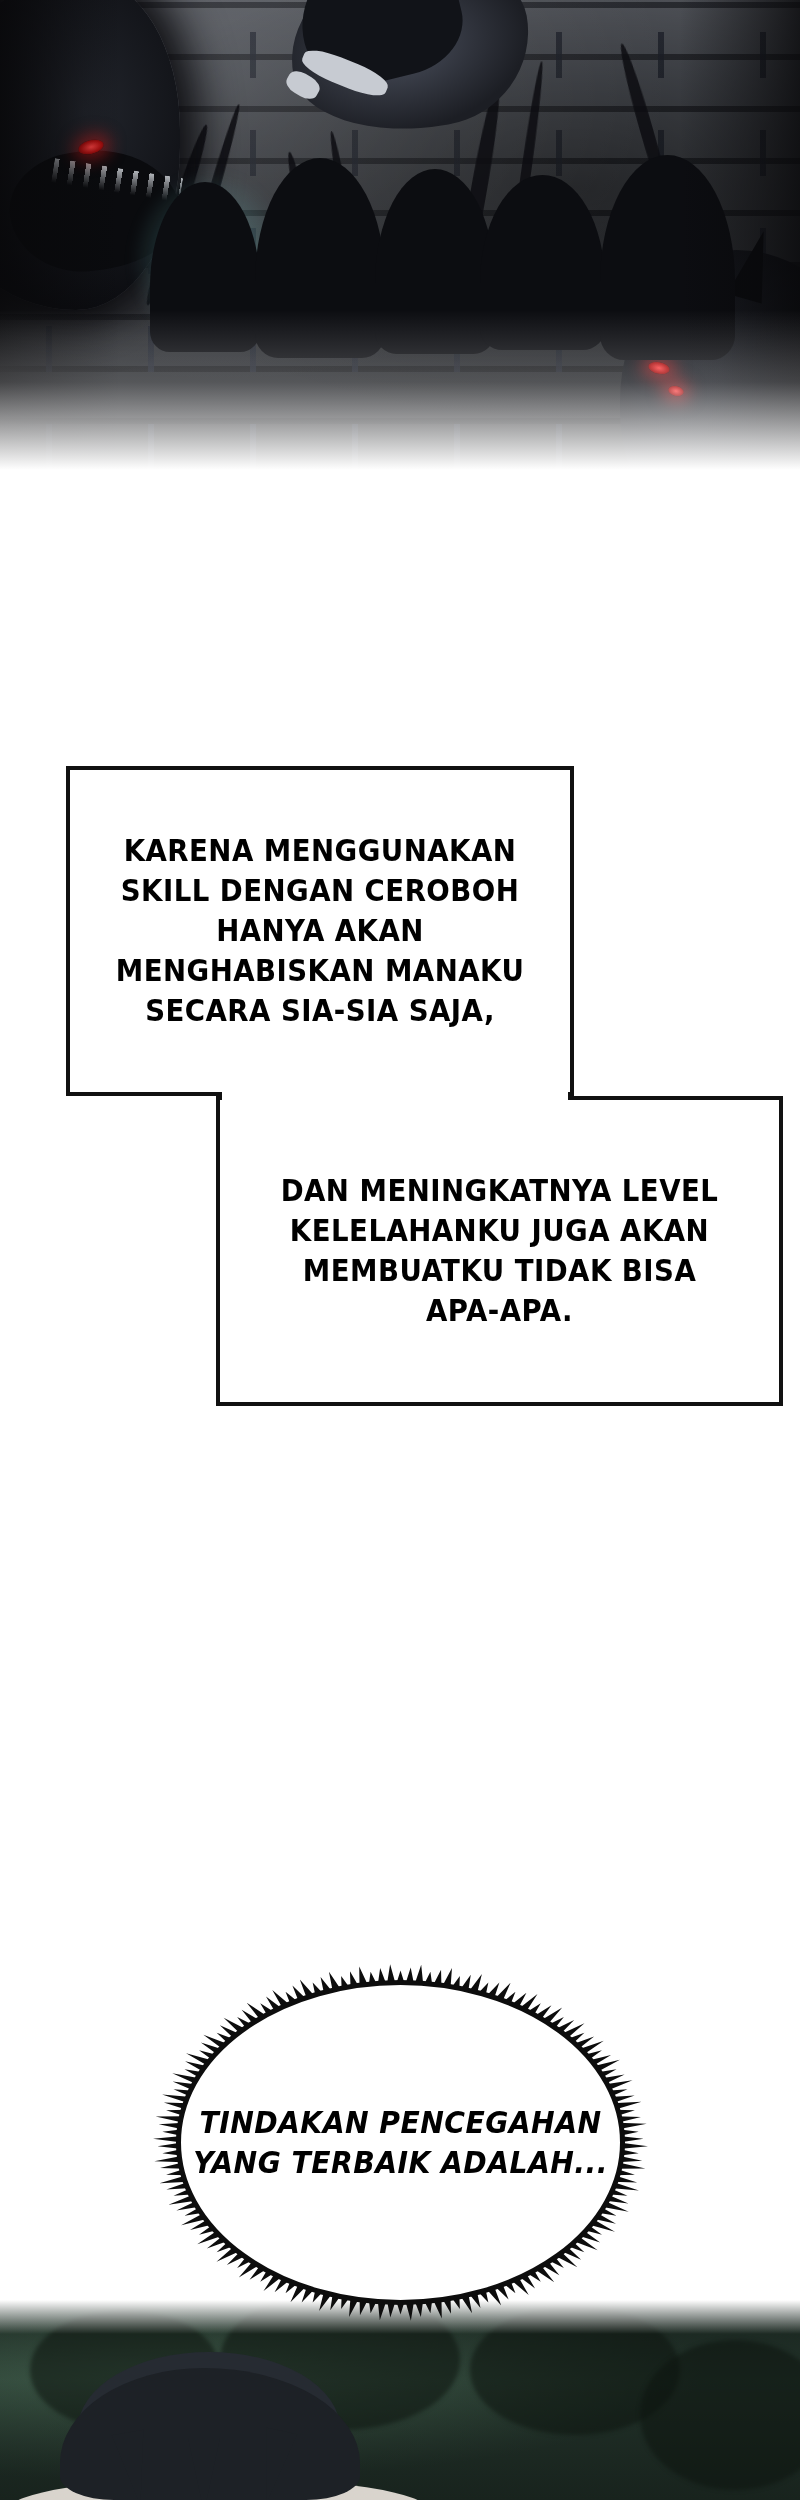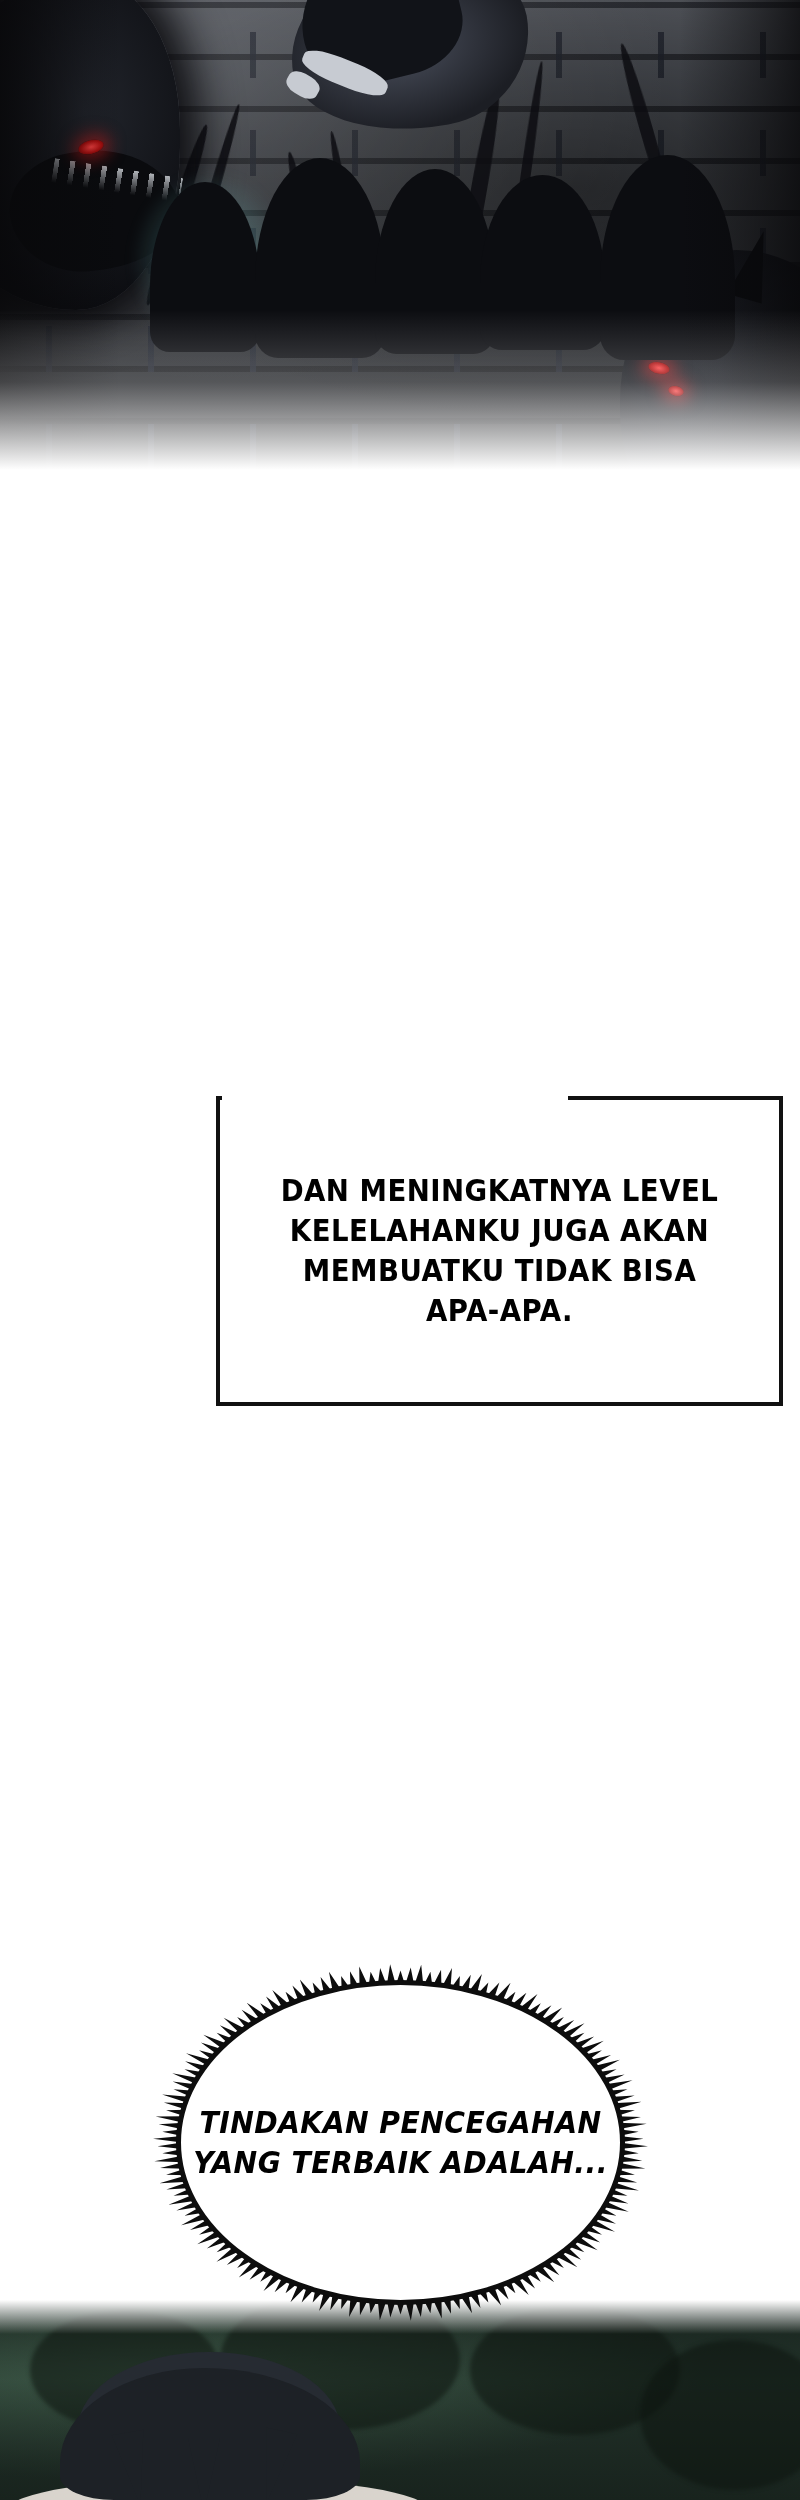--- a/index.html
+++ b/index.html
@@ -408,20 +408,23 @@
     <div class="hooded hood-2"></div>
     <div class="hooded hood-3"></div>
     <div class="hooded hood-4"></div>
     <div class="hooded hood-5"></div>
 
     <div class="side-fade-l"></div>
     <div class="side-fade-r"></div>
     <div class="top-fade"></div>
   </div>
 
+  <div class="bubble bubble-a">
+    <div class="bubble-text">KARENA MENGGUNAKAN SKILL DENGAN CEROBOH HANYA AKAN MENGHABISKAN MANAKU SECARA SIA-SIA SAJA,</div>
+  </div>
 
   <div class="bubble bubble-b">
     <div class="bubble-text">DAN MENINGKATNYA LEVEL KELELAHANKU JUGA AKAN MEMBUATKU TIDAK BISA APA-APA.</div>
   </div>
   <div class="bubble-seam"></div>
 
   <div class="spiky-wrap">
     <svg class="spiky-svg" viewBox="0 0 545 395" preserveAspectRatio="none">
       <g id="spikes" fill="#0d0d0d">
           <path d="M491.17,197.50 L519.98,201.24 L490.98,204.10 Z M490.98,204.10 L510.68,208.30 L490.40,210.69 Z M490.40,210.69 L514.26,215.81 L489.45,217.25 Z M489.45,217.25 L517.37,223.56 L488.11,223.78 Z M488.11,223.78 L506.92,229.73 L486.39,230.27 Z M486.39,230.27 L509.17,237.51 L484.30,236.69 Z M484.30,236.69 L510.91,245.48 L481.84,243.05 Z M481.84,243.05 L499.47,250.65 L479.01,249.33 Z M479.01,249.33 L500.34,258.57 L475.81,255.52 Z M475.81,255.52 L500.69,266.63 L472.26,261.60 Z M472.26,261.60 L488.44,270.73 L468.37,267.57 Z M468.37,267.57 L487.93,278.67 L464.12,273.42 Z M464.12,273.42 L486.87,286.70 L459.54,279.14 Z M459.54,279.14 L474.00,289.66 L454.63,284.71 Z M454.63,284.71 L472.11,297.49 L449.41,290.13 Z M449.41,290.13 L469.67,305.36 L443.87,295.39 Z M443.87,295.39 L456.38,307.14 L438.03,300.48 Z M438.03,300.48 L453.15,314.73 L431.90,305.38 Z M431.90,305.38 L449.35,322.32 L425.50,310.10 Z M425.50,310.10 L435.87,322.88 L418.82,314.62 Z M418.82,314.62 L431.34,330.13 L411.89,318.93 Z M411.89,318.93 L426.25,337.31 L404.71,323.03 Z M404.71,323.03 L412.77,336.65 L397.30,326.91 Z M397.30,326.91 L407.02,343.43 L389.67,330.57 Z M389.67,330.57 L400.73,350.10 L381.84,333.99 Z M381.84,333.99 L387.47,348.22 L373.81,337.17 Z M373.81,337.17 L380.59,354.43 L365.61,340.10 Z M365.61,340.10 L373.18,360.48 L357.24,342.79 Z M357.24,342.79 L360.35,357.42 L348.72,345.22 Z M348.72,345.22 L352.44,362.95 L340.07,347.39 Z M340.07,347.39 L344.04,368.29 L331.30,349.29 Z M331.30,349.29 L331.85,364.10 L322.43,350.94 Z M322.43,350.94 L323.04,368.87 L313.47,352.31 Z M313.47,352.31 L313.78,373.40 L304.44,353.41 Z M304.44,353.41 L302.41,368.14 L295.36,354.24 Z M295.36,354.24 L292.84,372.09 L286.23,354.79 Z M286.23,354.79 L282.87,375.74 L277.08,355.07 Z M277.08,355.07 L272.50,369.50 L267.92,355.07 Z M267.92,355.07 L262.32,372.55 L258.77,354.79 Z M258.77,354.79 L251.79,375.27 L249.64,354.24 Z M249.64,354.24 L242.59,368.14 L240.56,353.41 Z M240.56,353.41 L231.96,370.25 L231.53,352.31 Z M231.53,352.31 L221.04,372.00 L222.57,350.94 Z M222.57,350.94 L213.15,364.10 L213.70,349.29 Z M213.70,349.29 L202.24,365.22 L204.93,347.39 Z M204.93,347.39 L191.10,365.98 L196.28,345.22 Z M196.28,345.22 L184.65,357.42 L187.76,342.79 Z M187.76,342.79 L173.63,357.55 L179.39,340.10 Z M179.39,340.10 L162.44,357.29 L171.19,337.17 Z M171.19,337.17 L157.53,348.22 L163.17,333.99 Z M163.17,333.99 L146.57,347.36 L155.33,330.57 Z M155.33,330.57 L135.52,346.09 L147.70,326.91 Z M147.70,326.91 L132.23,336.65 L140.29,323.03 Z M140.29,323.03 L121.51,334.80 L133.11,318.93 Z M133.11,318.93 L110.76,332.55 L126.18,314.62 Z M126.18,314.62 L109.13,322.88 L119.50,310.10 Z M119.50,310.10 L98.82,320.08 L113.10,305.38 Z M113.10,305.38 L88.55,316.87 L106.97,300.48 Z M106.97,300.48 L88.62,307.14 L101.13,295.39 Z M101.13,295.39 L78.87,303.43 L95.59,290.13 Z M95.59,290.13 L69.24,299.32 L90.37,284.71 Z M90.37,284.71 L71.00,289.66 L85.46,279.14 Z M85.46,279.14 L61.98,285.10 L80.88,273.42 Z M80.88,273.42 L53.14,280.15 L76.63,267.57 Z M76.63,267.57 L56.56,270.73 L72.74,261.60 Z M72.74,261.60 L48.40,265.39 L69.19,255.52 Z M69.19,255.52 L40.49,259.69 L65.99,249.33 Z M65.99,249.33 L45.53,250.65 L63.16,243.05 Z M63.16,243.05 L38.36,244.61 L60.70,236.69 Z M60.70,236.69 L31.51,238.24 L58.61,230.27 Z M58.61,230.27 L38.08,229.73 L56.89,223.78 Z M56.89,223.78 L32.02,223.09 L55.55,217.25 Z M55.55,217.25 L26.33,216.15 L54.60,210.69 Z M54.60,210.69 L34.32,208.30 L54.02,204.10 Z M54.02,204.10 L29.46,201.17 L53.83,197.50 Z M53.83,197.50 L25.02,193.76 L54.02,190.90 Z M54.02,190.90 L34.32,186.70 L54.60,184.31 Z M54.60,184.31 L30.74,179.19 L55.55,177.75 Z M55.55,177.75 L27.63,171.44 L56.89,171.22 Z M56.89,171.22 L38.08,165.27 L58.61,164.73 Z M58.61,164.73 L35.83,157.49 L60.70,158.31 Z M60.70,158.31 L34.09,149.52 L63.16,151.95 Z M63.16,151.95 L45.53,144.35 L65.99,145.67 Z M65.99,145.67 L44.66,136.43 L69.19,139.48 Z M69.19,139.48 L44.31,128.37 L72.74,133.40 Z M72.74,133.40 L56.56,124.27 L76.63,127.43 Z M76.63,127.43 L57.07,116.33 L80.88,121.58 Z M80.88,121.58 L58.13,108.30 L85.46,115.86 Z M85.46,115.86 L71.00,105.34 L90.37,110.29 Z M90.37,110.29 L72.89,97.51 L95.59,104.87 Z M95.59,104.87 L75.33,89.64 L101.13,99.61 Z M101.13,99.61 L88.62,87.86 L106.97,94.52 Z M106.97,94.52 L91.85,80.27 L113.10,89.62 Z M113.10,89.62 L95.65,72.68 L119.50,84.90 Z M119.50,84.90 L109.13,72.12 L126.18,80.38 Z M126.18,80.38 L113.66,64.87 L133.11,76.07 Z M133.11,76.07 L118.75,57.69 L140.29,71.97 Z M140.29,71.97 L132.23,58.35 L147.70,68.09 Z M147.70,68.09 L137.98,51.57 L155.33,64.43 Z M155.33,64.43 L144.27,44.90 L163.16,61.01 Z M163.16,61.01 L157.53,46.78 L171.19,57.83 Z M171.19,57.83 L164.41,40.57 L179.39,54.90 Z M179.39,54.90 L171.82,34.52 L187.76,52.21 Z M187.76,52.21 L184.65,37.58 L196.28,49.78 Z M196.28,49.78 L192.56,32.05 L204.93,47.61 Z M204.93,47.61 L200.96,26.71 L213.70,45.71 Z M213.70,45.71 L213.15,30.90 L222.57,44.06 Z M222.57,44.06 L221.96,26.13 L231.53,42.69 Z M231.53,42.69 L231.22,21.60 L240.56,41.59 Z M240.56,41.59 L242.59,26.86 L249.64,40.76 Z M249.64,40.76 L252.16,22.91 L258.77,40.21 Z M258.77,40.21 L262.13,19.26 L267.92,39.93 Z M267.92,39.93 L272.50,25.50 L277.08,39.93 Z M277.08,39.93 L282.68,22.45 L286.23,40.21 Z M286.23,40.21 L293.21,19.73 L295.36,40.76 Z M295.36,40.76 L302.41,26.86 L304.44,41.59 Z M304.44,41.59 L313.04,24.75 L313.47,42.69 Z M313.47,42.69 L323.96,23.00 L322.43,44.06 Z M322.43,44.06 L331.85,30.90 L331.30,45.71 Z M331.30,45.71 L342.76,29.78 L340.07,47.61 Z M340.07,47.61 L353.90,29.02 L348.72,49.78 Z M348.72,49.78 L360.35,37.58 L357.24,52.21 Z M357.24,52.21 L371.37,37.45 L365.61,54.90 Z M365.61,54.90 L382.56,37.71 L373.81,57.83 Z M373.81,57.83 L387.47,46.78 L381.84,61.01 Z M381.84,61.01 L398.43,47.64 L389.67,64.43 Z M389.67,64.43 L409.48,48.91 L397.30,68.09 Z M397.30,68.09 L412.77,58.35 L404.71,71.97 Z M404.71,71.97 L423.49,60.20 L411.89,76.07 Z M411.89,76.07 L434.24,62.45 L418.82,80.38 Z M418.82,80.38 L435.87,72.12 L425.50,84.90 Z M425.50,84.90 L446.18,74.92 L431.90,89.62 Z M431.90,89.62 L456.45,78.13 L438.03,94.52 Z M438.03,94.52 L456.38,87.86 L443.87,99.61 Z M443.87,99.61 L466.13,91.57 L449.41,104.87 Z M449.41,104.87 L475.76,95.68 L454.63,110.29 Z M454.63,110.29 L474.00,105.34 L459.54,115.86 Z M459.54,115.86 L483.02,109.90 L464.12,121.58 Z M464.12,121.58 L491.86,114.85 L468.37,127.43 Z M468.37,127.43 L488.44,124.27 L472.26,133.40 Z M472.26,133.40 L496.60,129.61 L475.81,139.48 Z M475.81,139.48 L504.51,135.31 L479.01,145.67 Z M479.01,145.67 L499.47,144.35 L481.84,151.95 Z M481.84,151.95 L506.64,150.39 L484.30,158.31 Z M484.30,158.31 L513.49,156.76 L486.39,164.73 Z M486.39,164.73 L506.92,165.27 L488.11,171.22 Z M488.11,171.22 L512.98,171.91 L489.45,177.75 Z M489.45,177.75 L518.67,178.85 L490.40,184.31 Z M490.40,184.31 L510.68,186.70 L490.98,190.90 Z M490.98,190.90 L515.54,193.83 L491.17,197.50 Z " fill="#0d0d0d"></path>

